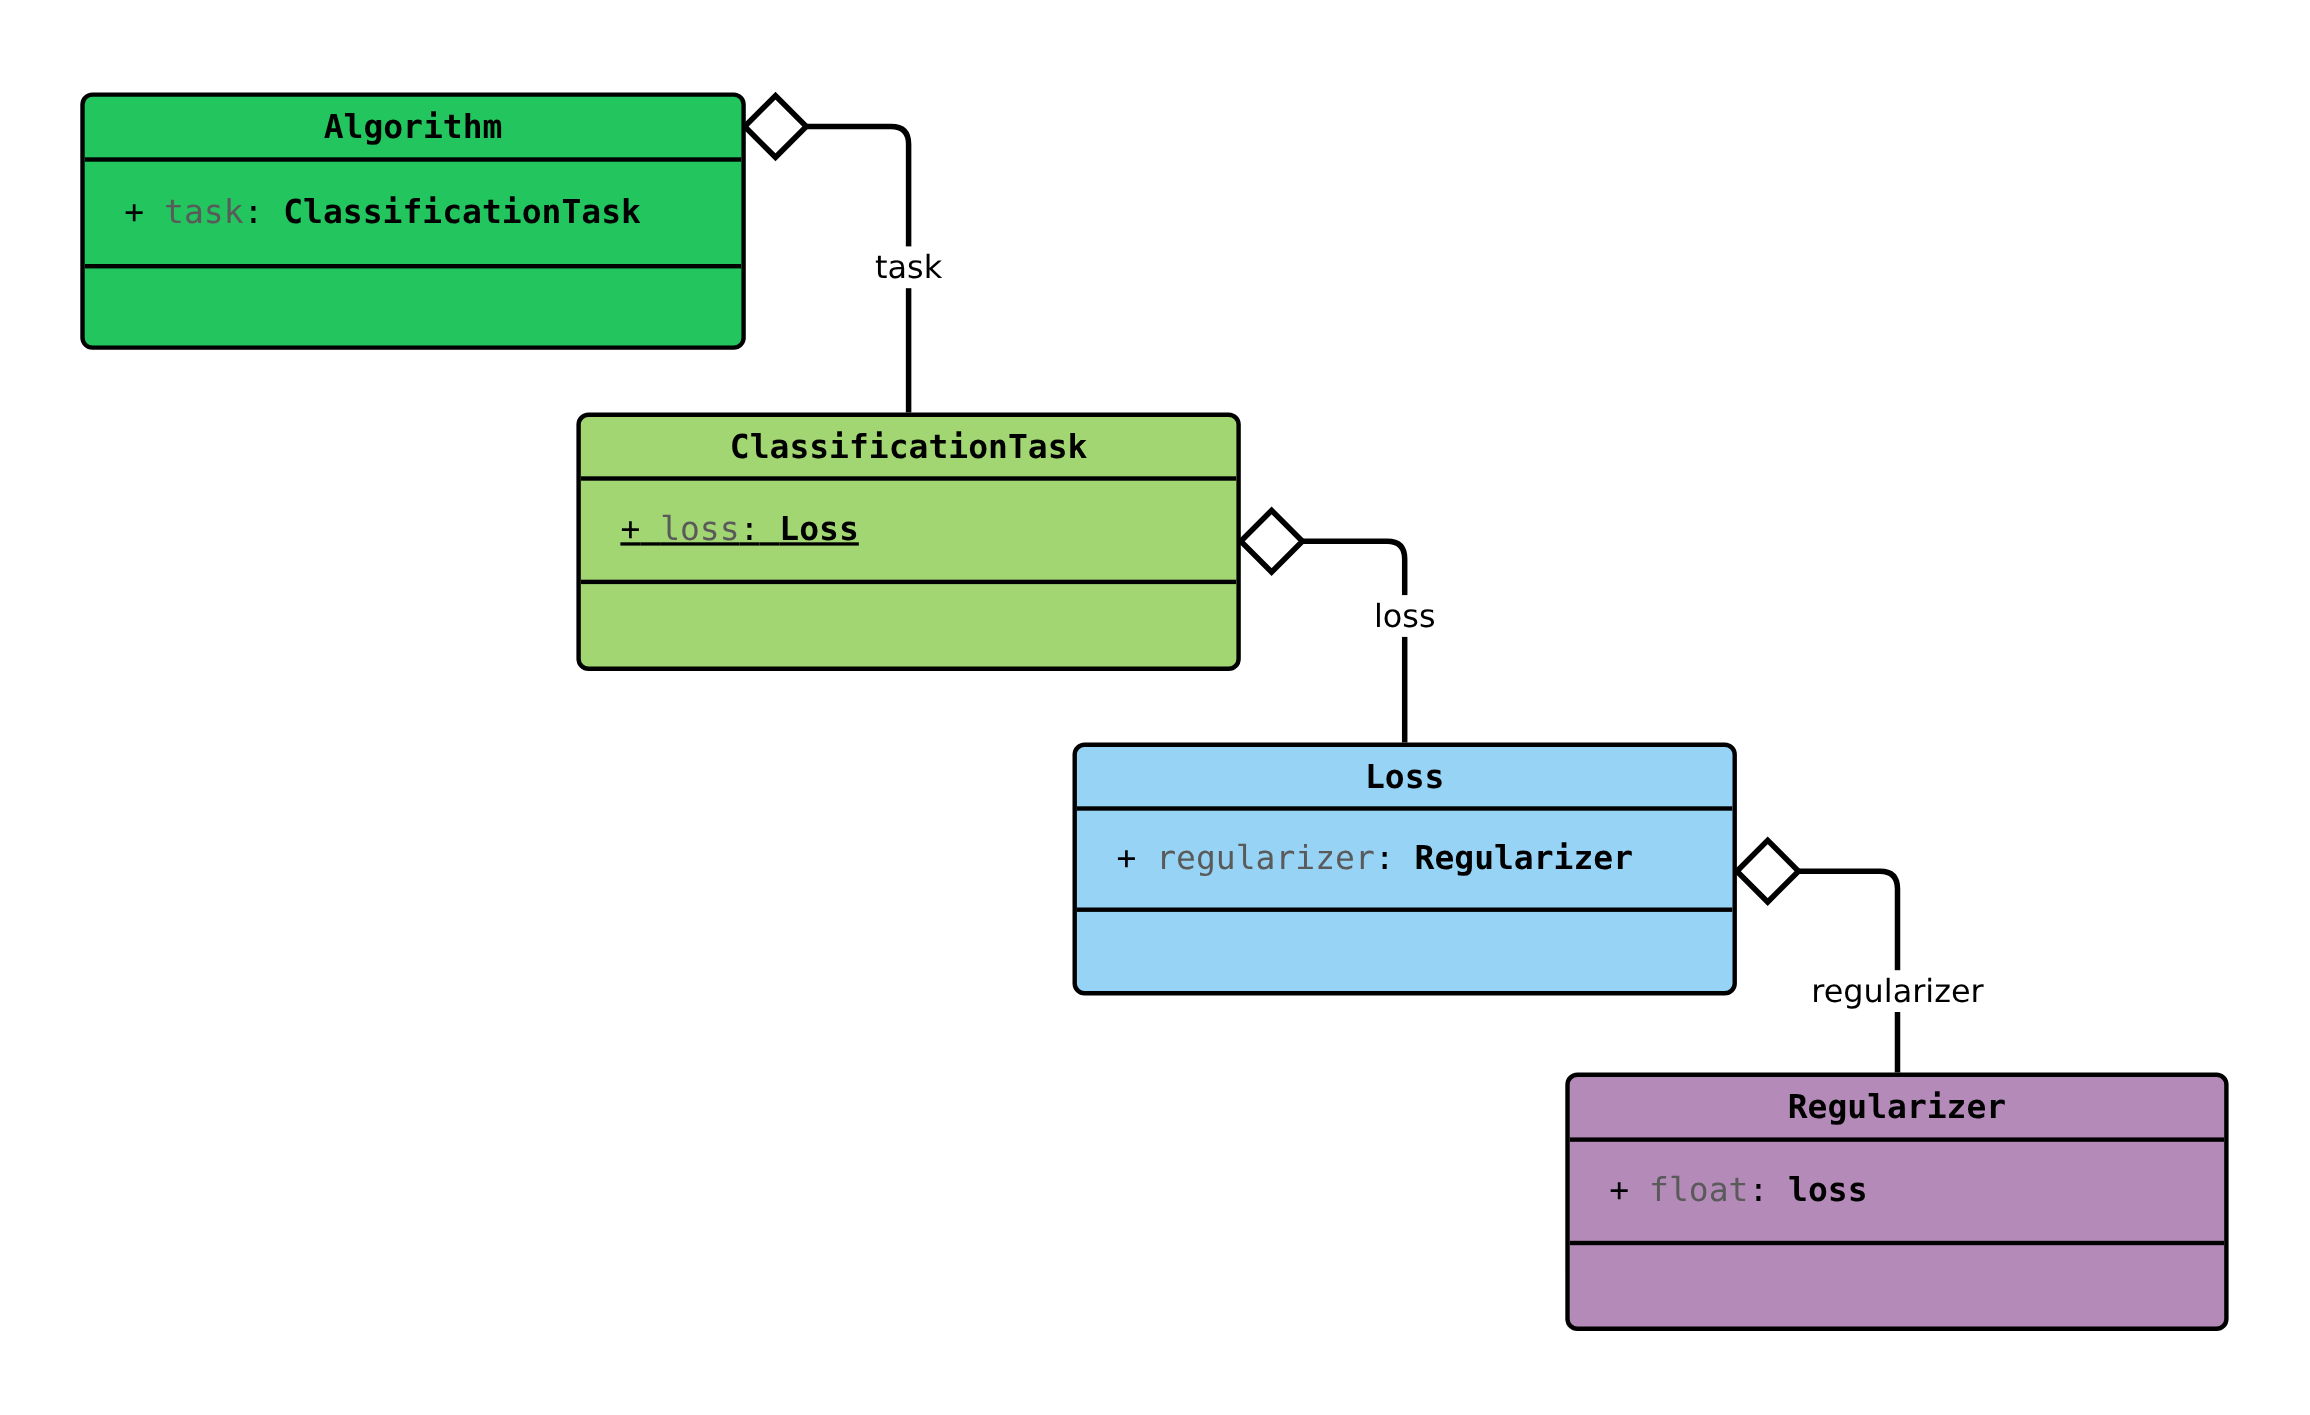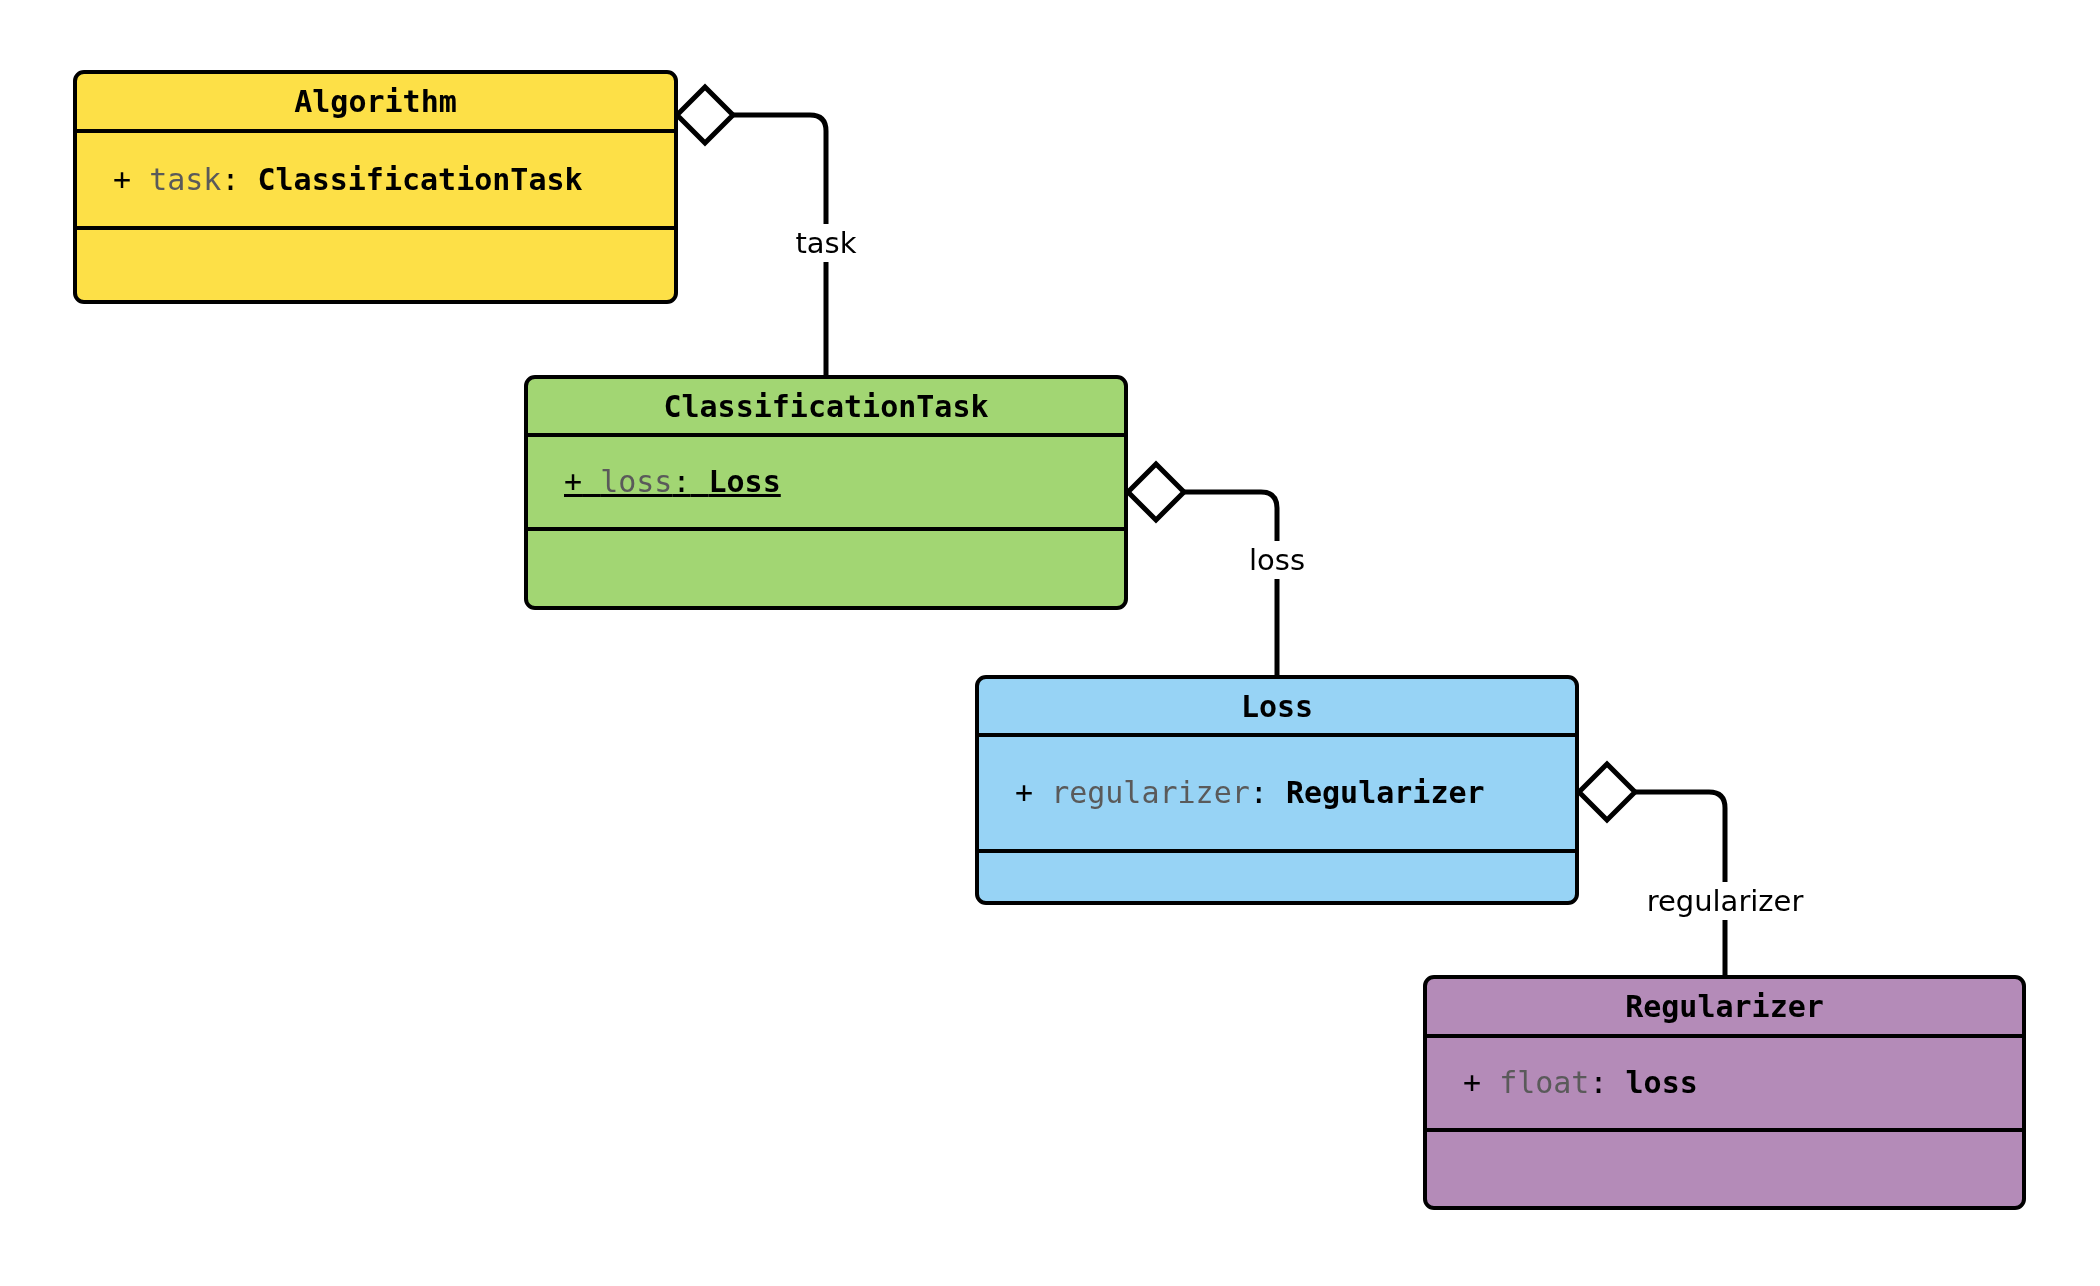--- a/index.html
+++ b/index.html
@@ -113,21 +113,21 @@
     <g>
       <path d="M 1635 792 L 1709 792 Q 1725 792 1725 808 L 1725 975" fill="none" stroke="#000000" stroke-width="5" stroke-linecap="butt" stroke-linejoin="round"></path>
       <polygon points="1579,792 1607,764 1635,792 1607,820" fill="#ffffff" stroke="#000000" stroke-width="5" stroke-linejoin="miter"></polygon>
     </g>
   </svg>
 
   <div class="edge-label" style="left:826px; top:243px;">task</div>
   <div class="edge-label" style="left:1277px; top:560px;">loss</div>
   <div class="edge-label" style="left:1725px; top:901px;">regularizer</div>
 
-  <div class="uml-class" style="left:73px; top:70px; width:605px; height:234px; background:#fde047;">
+  <div class="uml-class" style="left:73px; top:84px; width:605px; height:234px; background:#22c55e;">
     <div class="uml-compartment uml-title-row" style="height:59px;">
       <span class="uml-title">Algorithm</span>
     </div>
     <div class="uml-compartment uml-attr-row" style="height:97px;">
       <span class="uml-attr"><span class="attr-vis">+</span><span>&nbsp;</span><span class="attr-name">task</span><span class="attr-colon">:</span><span>&nbsp;</span><span class="attr-type">ClassificationTask</span></span>
     </div>
     <div class="uml-compartment uml-ops-row" style="height:70px;"></div>
   </div>
 
   <div class="uml-class" style="left:524px; top:375px; width:604px; height:235px; background:#A2D673;">
@@ -137,21 +137,21 @@
     <div class="uml-compartment uml-attr-row" style="height:94px;text-decoration:underline;">
       <span class="uml-attr"><span class="attr-vis">+</span><span>&nbsp;</span><span class="attr-name">loss</span><span class="attr-colon">:</span><span>&nbsp;</span><span class="attr-type">Loss</span></span>
     </div>
     <div class="uml-compartment uml-ops-row" style="height:75px;"></div>
   </div>
 
   <div class="uml-class" style="left:975px; top:675px; width:604px; height:230px; background:#97D3F5;">
     <div class="uml-compartment uml-title-row" style="height:58px;">
       <span class="uml-title">Loss</span>
     </div>
-    <div class="uml-compartment uml-attr-row" style="height:116px;">
+    <div class="uml-compartment uml-attr-row" style="height:92px;">
       <span class="uml-attr"><span class="attr-vis">+</span><span>&nbsp;</span><span class="attr-name">regularizer</span><span class="attr-colon">:</span><span>&nbsp;</span><span class="attr-type">Regularizer</span></span>
     </div>
     <div class="uml-compartment uml-ops-row" style="height:72px;"></div>
   </div>
 
   <div class="uml-class" style="left:1423px; top:975px; width:603px; height:235px; background:#B48BB8;">
     <div class="uml-compartment uml-title-row" style="height:59px;">
       <span class="uml-title">Regularizer</span>
     </div>
     <div class="uml-compartment uml-attr-row" style="height:94px;">

